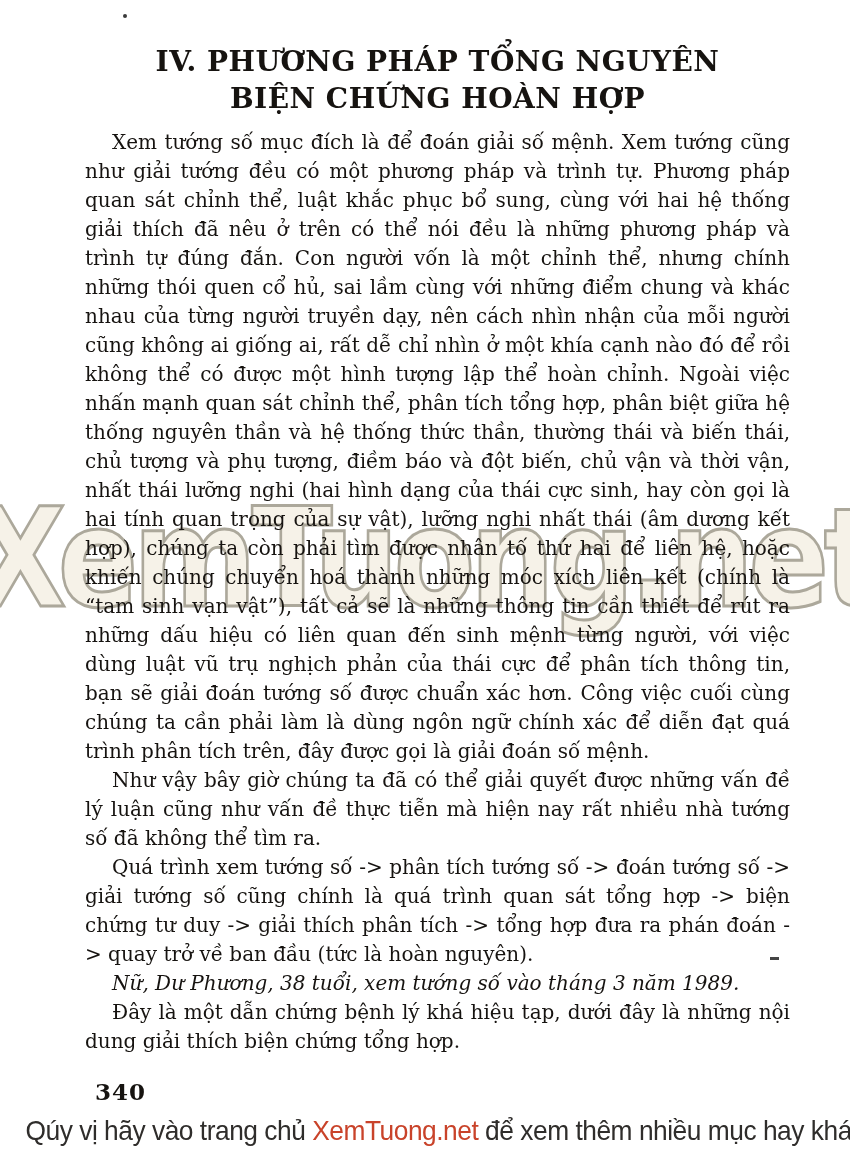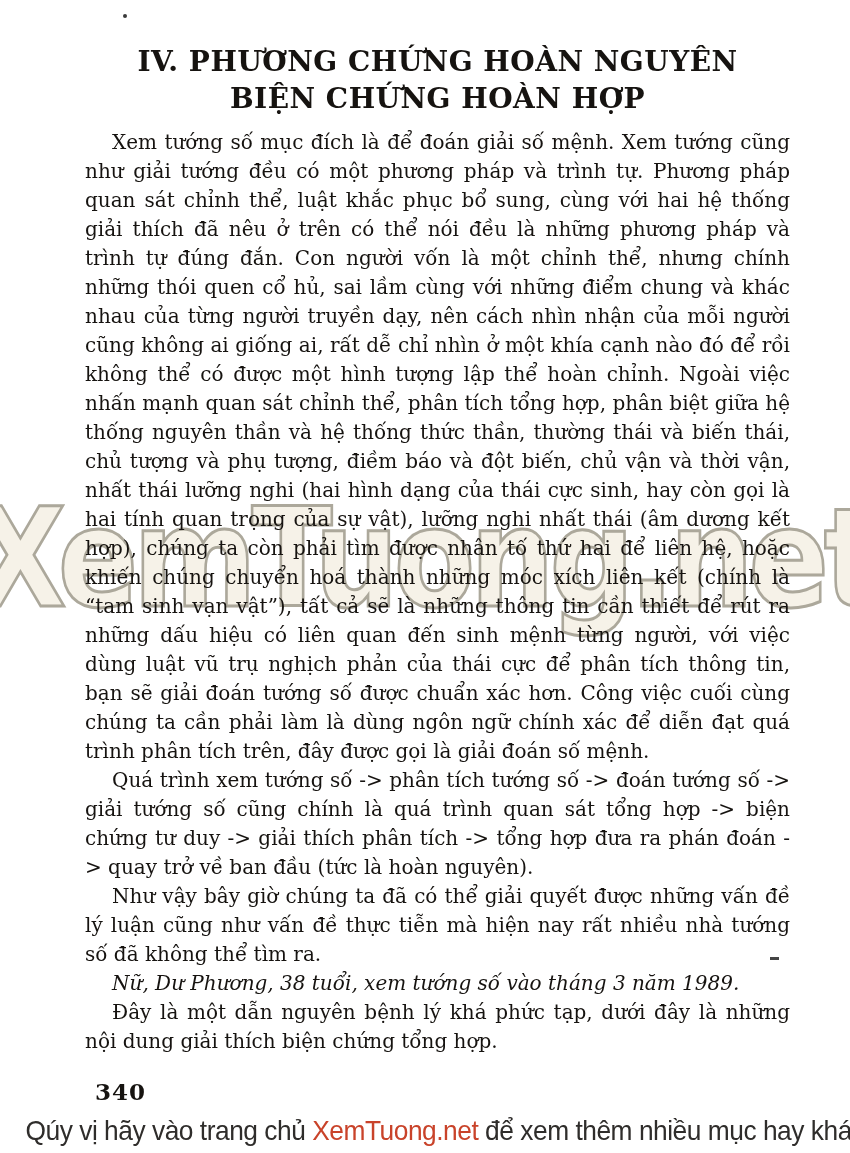--- a/index.html
+++ b/index.html
@@ -96,30 +96,30 @@
 <div class="page" style="background: rgb(255, 255, 255); color: rgb(22, 19, 16);">
 
   <span class="dot-artifact"></span>
   <span class="dash-artifact"></span>
 
   <div class="watermark" style="-webkit-text-stroke: 3px rgb(172, 168, 155);">XemTuong.net</div>
 
   <div class="content">
 
     <div class="title">
-      <div>IV. PHƯƠNG CHỨNG HOÀN NGUYÊN</div>
+      <div>IV. PHƯƠNG PHÁP TỔNG NGUYÊN</div>
       <div>BIỆN CHỨNG HOÀN HỢP</div>
     </div>
 
     <div class="body-text">
       <p>Xem tướng số mục đích là để đoán giải số mệnh. Xem tướng cũng như giải tướng đều có một phương pháp và trình tự. Phương pháp quan sát chỉnh thể, luật khắc phục bổ sung, cùng với hai hệ thống giải thích đã nêu ở trên có thể nói đều là những phương pháp và trình tự đúng đắn. Con người vốn là một chỉnh thể, nhưng chính những thói quen cổ hủ, sai lầm cùng với những điểm chung và khác nhau của từng người truyền dạy, nên cách nhìn nhận của mỗi người cũng không ai giống ai, rất dễ chỉ nhìn ở một khía cạnh nào đó để rồi không thể có được một hình tượng lập thể hoàn chỉnh. Ngoài việc nhấn mạnh quan sát chỉnh thể, phân tích tổng hợp, phân biệt giữa hệ thống nguyên thần và hệ thống thức thần, thường thái và biến thái, chủ tượng và phụ tượng, điềm báo và đột biến, chủ vận và thời vận, nhất thái lưỡng nghi (hai hình dạng của thái cực sinh, hay còn gọi là hai tính quan trọng của sự vật), lưỡng nghi nhất thái (âm dương kết hợp), chúng ta còn phải tìm được nhân tố thứ hai để liên hệ, hoặc khiến chúng chuyển hoá thành những móc xích liên kết (chính là “tam sinh vạn vật”), tất cả sẽ là những thông tin cần thiết để rút ra những dấu hiệu có liên quan đến sinh mệnh từng người, với việc dùng luật vũ trụ nghịch phản của thái cực để phân tích thông tin, bạn sẽ giải đoán tướng số được chuẩn xác hơn. Công việc cuối cùng chúng ta cần phải làm là dùng ngôn ngữ chính xác để diễn đạt quá trình phân tích trên, đây được gọi là giải đoán số mệnh.</p>
+      <p>Như vậy bây giờ chúng ta đã có thể giải quyết được những vấn đề lý luận cũng như vấn đề thực tiễn mà hiện nay rất nhiều nhà tướng số đã không thể tìm ra.</p>
       <p>Quá trình xem tướng số -&gt; phân tích tướng số -&gt; đoán tướng số -&gt; giải tướng số cũng chính là quá trình quan sát tổng hợp -&gt; biện chứng tư duy -&gt; giải thích phân tích -&gt; tổng hợp đưa ra phán đoán -&gt; quay trở về ban đầu (tức là hoàn nguyên).</p>
-      <p>Như vậy bây giờ chúng ta đã có thể giải quyết được những vấn đề lý luận cũng như vấn đề thực tiễn mà hiện nay rất nhiều nhà tướng số đã không thể tìm ra.</p>
       <p class="para-em">Nữ, Dư Phương, 38 tuổi, xem tướng số vào tháng 3 năm 1989.</p>
-      <p>Đây là một dẫn nguyên bệnh lý khá phức tạp, dưới đây là những nội dung giải thích biện chứng tổng hợp.</p>
+      <p>Đây là một dẫn chứng bệnh lý khá hiệu tạp, dưới đây là những nội dung giải thích biện chứng tổng hợp.</p>
     </div>
 
   </div>
 
   <div class="page-number">340</div>
 
   <div class="footer" style="color: rgb(47, 45, 43);">
     <span>Qúy vị hãy vào trang chủ </span><span style="color: rgb(201, 67, 42);">XemTuong.net</span><span> để xem thêm nhiều mục hay khác</span>
   </div>
 

